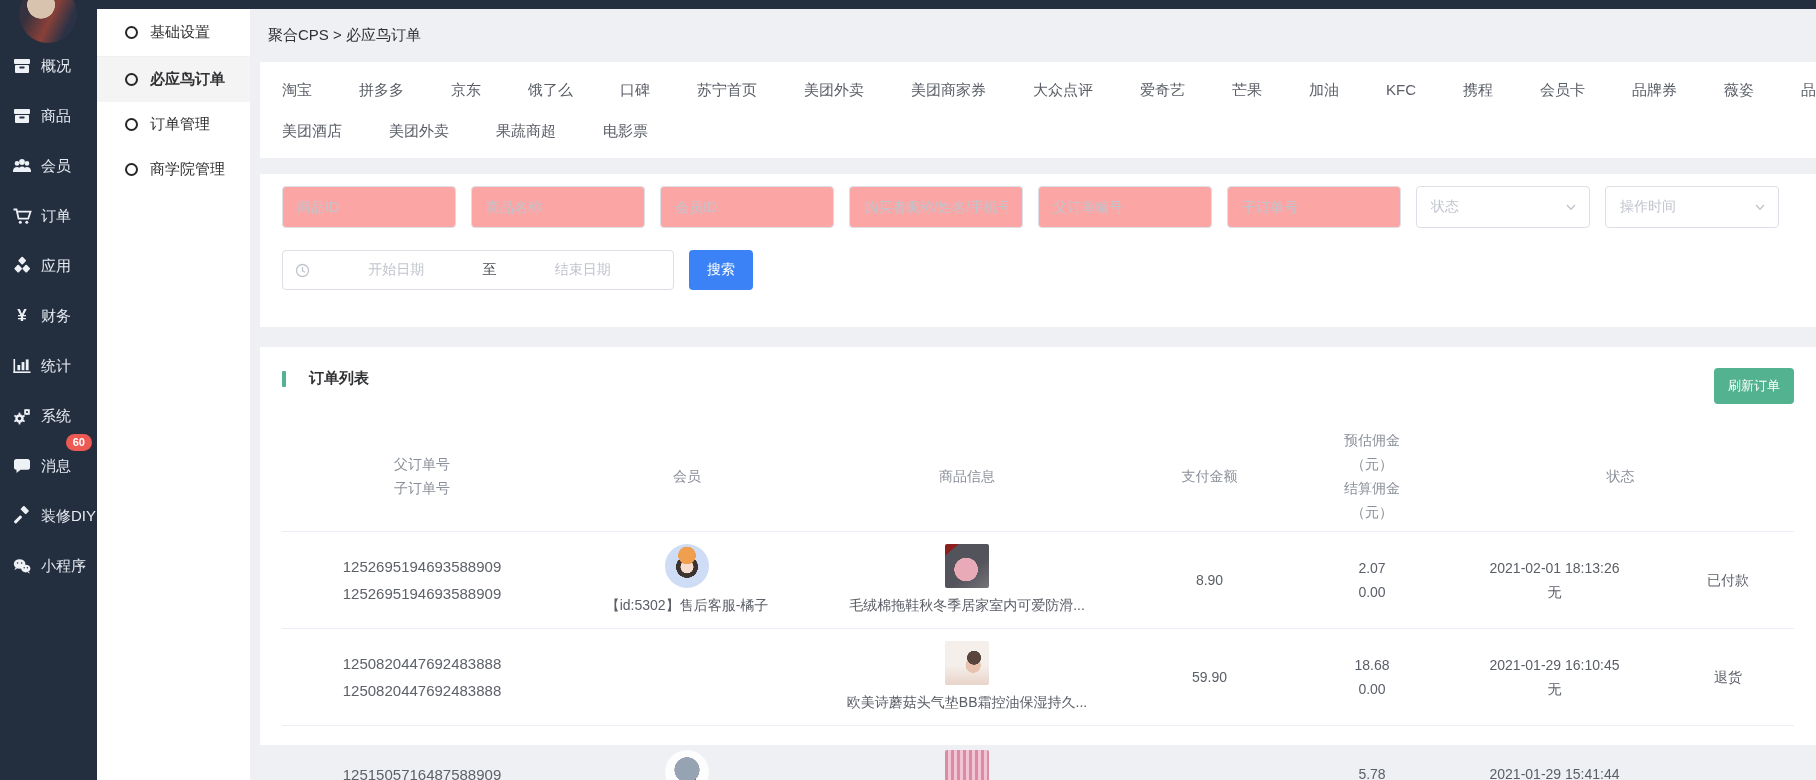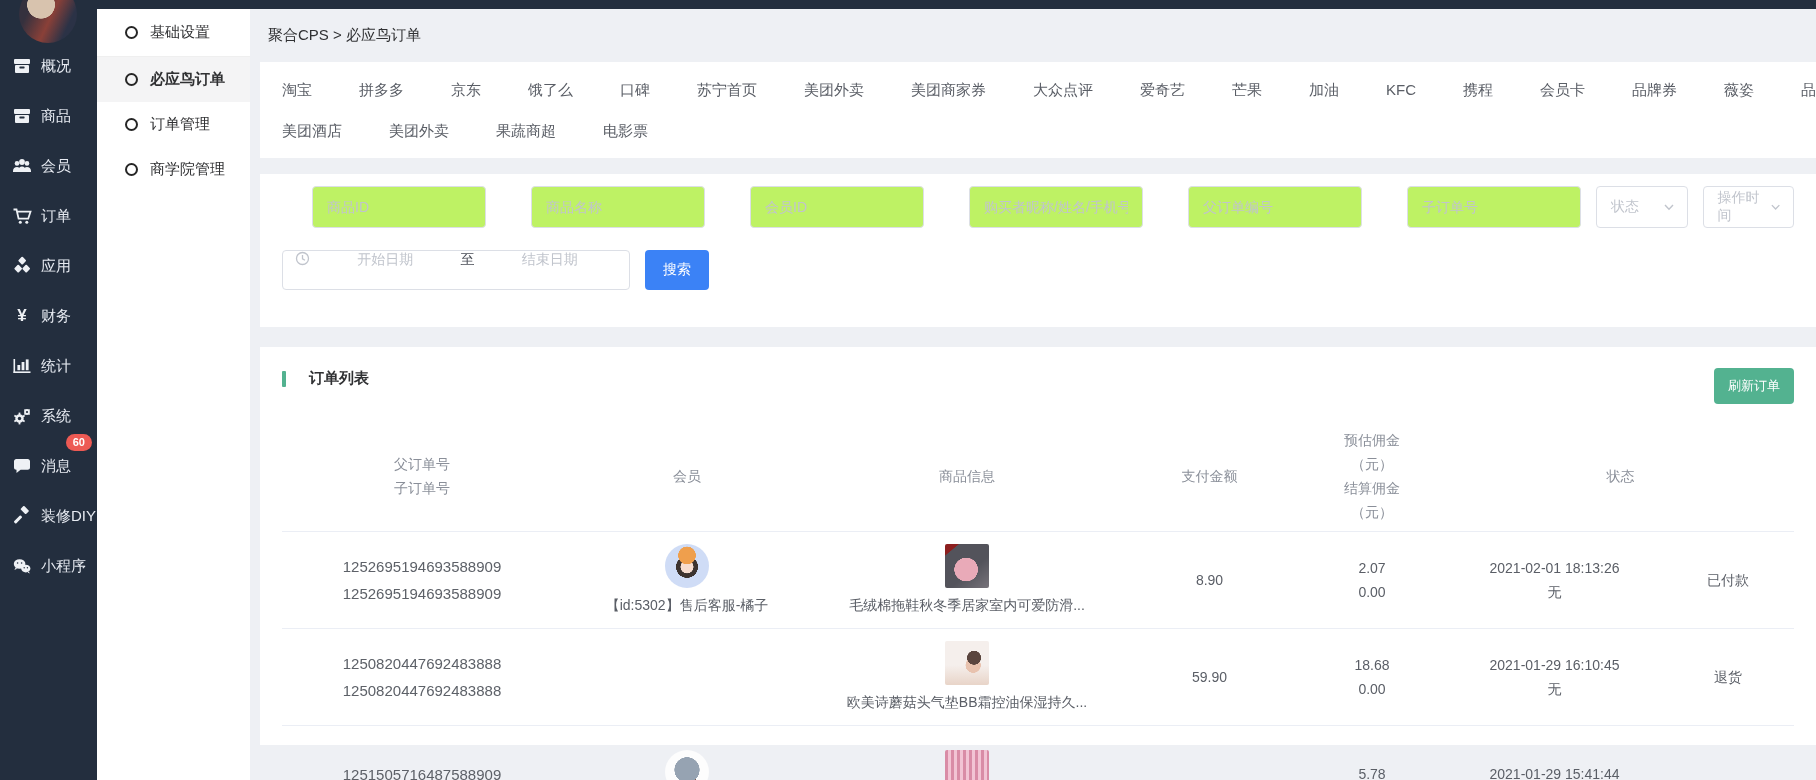--- a/index.html
+++ b/index.html
@@ -39,29 +39,29 @@
 
   
   .tabs-card { padding:19px 22px 17px 22px; }
   .tab-row { display:flex; gap:47px; flex-wrap:nowrap; }
   .tab-row + .tab-row { margin-top:22px; }
   .tab { color:#5a5e66; font-size:15px; white-space:nowrap; cursor:pointer; }
 
   
   .filter-card { margin-top:16px; padding:12px 22px 37px 22px; }
   .filter-row { display:flex; gap:15px; }
-  .f-input { width:174px; height:42px; border:1px solid #dcdfe6; border-radius:4px; background:#bef264;
-    font-size:14px; color:#606266; padding:0 14px; outline:none; font-family:inherit;margin-left:30px; }
+  .f-input { width:174px; height:42px; border:1px solid #dcdfe6; border-radius:4px; background:#fca5a5;
+    font-size:14px; color:#606266; padding:0 14px; outline:none; font-family:inherit; }
   .f-input::placeholder { color:#c0c4cc; }
   .f-select { width:174px; height:42px; border:1px solid #dcdfe6; border-radius:4px; display:flex;
     align-items:center; justify-content:space-between; padding:0 12px 0 14px; cursor:pointer; }
   .f-select .sel-label { color:#c0c4cc; font-size:14px; }
   .date-row { display:flex; margin-top:22px; align-items:center; }
-  .date-box { width:348px; height:40px; border:1px solid #dcdfe6; border-radius:4px; display:flex;
-    padding:0 12px; gap:8px; }
+  .date-box { width:392px; height:40px; border:1px solid #dcdfe6; border-radius:4px; display:flex;
+    align-items:center; padding:0 12px; gap:8px; }
   .date-ph { color:#c0c4cc; font-size:14px; flex:1; text-align:center; }
   .date-sep { color:#4a4e57; font-size:14px; }
   .search-btn { margin-left:15px; width:64px; height:40px; background:#3b82f6; color:#fff; border:none;
     border-radius:4px; font-size:14px; cursor:pointer; font-family:inherit; }
 
   
   .table-card { margin-top:20px; padding:22px; height:398px; position:relative; }
   .list-title { display:flex; align-items:center; gap:23px; }
   .green-bar { width:4px; height:16px; background:#53b290; border-radius:1px; }
   .list-title span { font-size:15px; font-weight:bold; color:#303133; }

